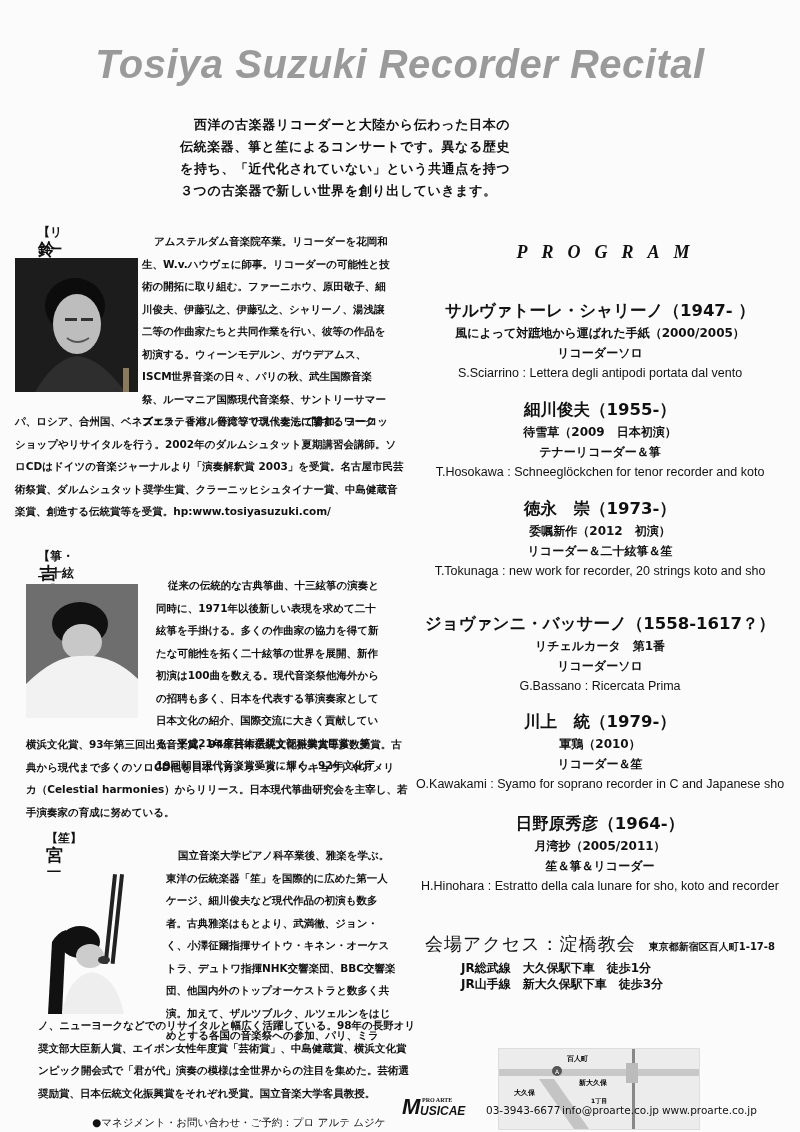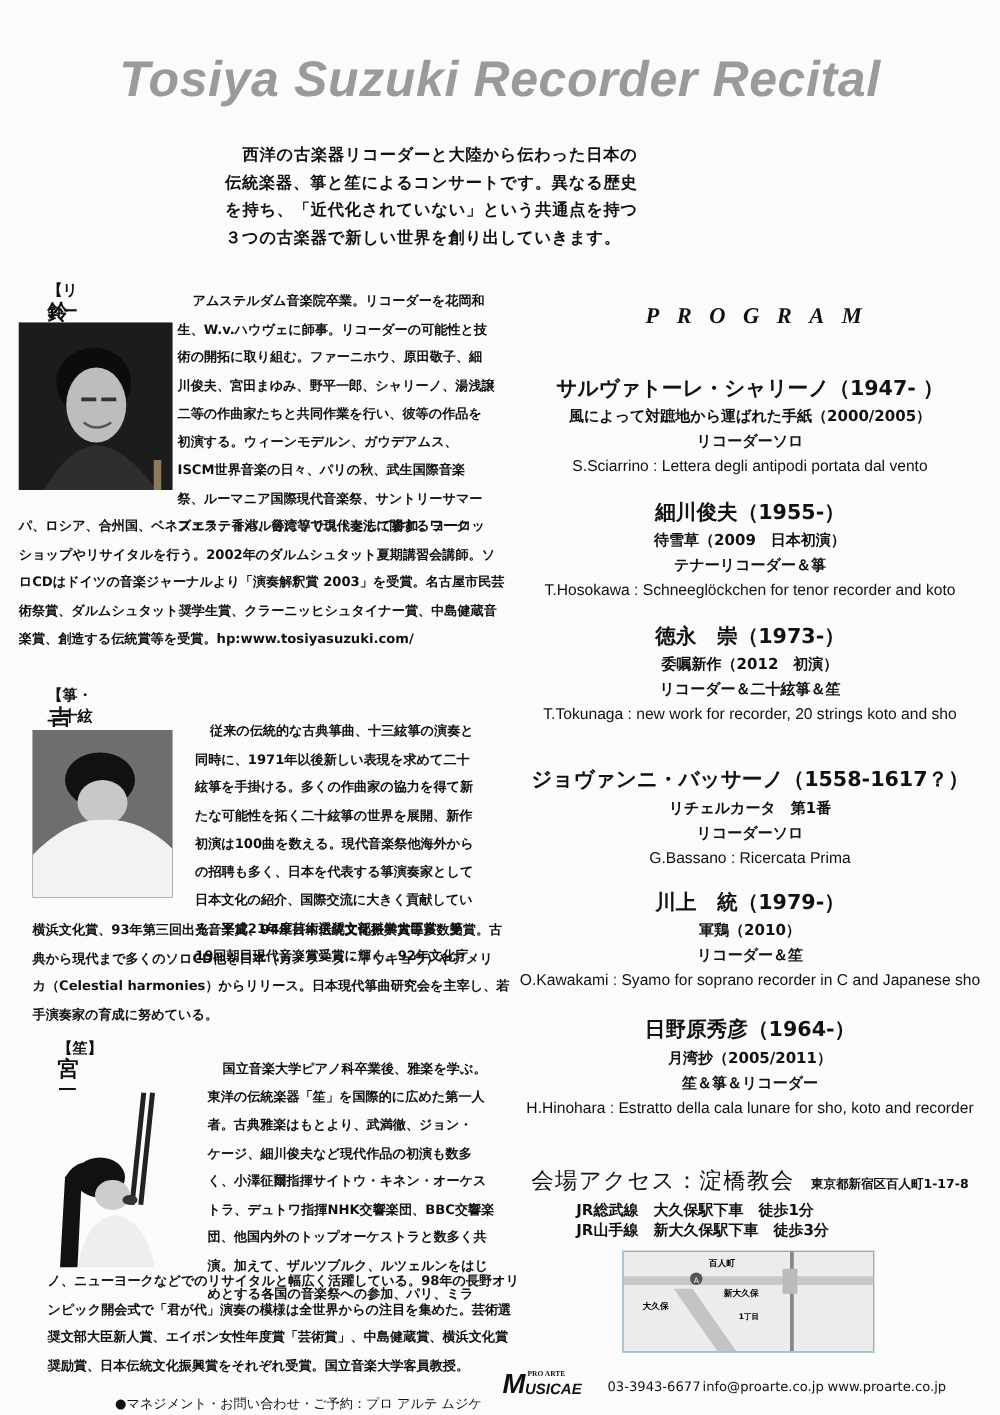--- a/index.html
+++ b/index.html
@@ -36,21 +36,21 @@
   .work { left:400px; width:400px; text-align:center; }
   .work .composer { font-size:16.5px; font-weight:bold; line-height:24px; }
   .work .piece { font-size:12px; font-weight:bold; line-height:20px; }
   .work .instr { font-size:12px; font-weight:bold; line-height:20px; }
   .work .en { font-family:"Liberation Sans",sans-serif; font-size:12.5px; line-height:20px; white-space:nowrap; }
 
   .venue { left:425px; top:932px; white-space:nowrap; }
   .venue .vlabel { font-size:18px; font-weight:normal; letter-spacing:1px; }
   .venue .vaddr { font-size:10px; font-weight:bold; margin-left:8px; }
   .access { left:461px; top:960px; font-size:12px; font-weight:bold; line-height:16px; white-space:nowrap; }
-  .map { left:498px; top:1000px; width:200px; height:80px; background:#0369a1; border:1px solid #ddd; overflow:hidden;text-decoration:underline; }
+  .map { left:498px; top:1048px; width:200px; height:80px; background:#a16207; border:1px solid #ddd; overflow:hidden;text-decoration:underline; }
 
   .footer { top:1100px; left:0; width:800px; font-size:10.5px; white-space:nowrap; }
   .logo { font-family:"Liberation Sans",sans-serif; font-weight:bold; }
 </style>
 </head>
 <body>
 
 <div class="abs title">Tosiya Suzuki Recorder Recital</div>
 
 <div class="abs intro">
@@ -72,21 +72,21 @@
       <rect x="66" y="60" width="12" height="3" fill="#333"></rect>
       <path d="M52 80 Q62 88 74 80" stroke="#555" stroke-width="2" fill="none"></path>
       <path d="M20 134 Q40 100 62 98 Q86 100 110 134 Z" fill="#2e2e2e"></path>
       <rect x="108" y="110" width="6" height="24" fill="#8a7a5a"></rect>
     </svg>
   </div>
   <div class="abs bio-text" style="left:142px;top:230px;">
     <div style="padding-left:12px">アムステルダム音楽院卒業。リコーダーを花岡和</div>
     <div>生、W.v.ハウヴェに師事。リコーダーの可能性と技</div>
     <div>術の開拓に取り組む。ファーニホウ、原田敬子、細</div>
-    <div>川俊夫、宮田まゆみ、野平一郎、シャリーノ、湯浅譲</div>
+    <div>川俊夫、伊藤弘之、伊藤弘之、シャリーノ、湯浅譲</div>
     <div>二等の作曲家たちと共同作業を行い、彼等の作品を</div>
     <div>初演する。ウィーンモデルン、ガウデアムス、</div>
     <div>ISCM世界音楽の日々、パリの秋、武生国際音楽</div>
     <div>祭、ルーマニア国際現代音楽祭、サントリーサマー</div>
     <div>フェスティバル等にソリストとして参加。ヨーロッ</div>
   </div>
   <div class="abs bio-text" style="left:15px;top:410px;">
     <div>パ、ロシア、合州国、ベネズエラ、香港、台湾等で現代奏法に関するワーク</div>
     <div>ショップやリサイタルを行う。2002年のダルムシュタット夏期講習会講師。ソ</div>
     <div>ロCDはドイツの音楽ジャーナルより「演奏解釈賞 2003」を受賞。名古屋市民芸</div>
@@ -136,32 +136,32 @@
       <path d="M10 142 L14 70 Q20 60 28 58 L24 142 Z" fill="#111"></path>
       <ellipse cx="42" cy="70" rx="20" ry="16" fill="#111"></ellipse>
       <ellipse cx="52" cy="84" rx="14" ry="12" fill="#ccc"></ellipse>
       <ellipse cx="66" cy="88" rx="6" ry="4" fill="#333"></ellipse>
       <path d="M24 142 Q30 104 54 100 Q78 104 86 142 Z" fill="#eee"></path>
     </svg>
   </div>
   <div class="abs bio-text" style="left:166px;top:844px;">
     <div style="padding-left:12px">国立音楽大学ピアノ科卒業後、雅楽を学ぶ。</div>
     <div>東洋の伝統楽器「笙」を国際的に広めた第一人</div>
+    <div>ケージ、細川俊夫など現代作品の初演も数多</div>
     <div>者。古典雅楽はもとより、武満徹、ジョン・</div>
-    <div>ケージ、細川俊夫など現代作品の初演も数多</div>
     <div>く、小澤征爾指揮サイトウ・キネン・オーケス</div>
     <div>トラ、デュトワ指揮NHK交響楽団、BBC交響楽</div>
     <div>団、他国内外のトップオーケストラと数多く共</div>
     <div>演。加えて、ザルツブルク、ルツェルンをはじ</div>
     <div>めとする各国の音楽祭への参加、パリ、ミラ</div>
   </div>
   <div class="abs bio-text" style="left:38px;top:1014px;">
     <div>ノ、ニューヨークなどでのリサイタルと幅広く活躍している。98年の長野オリ</div>
+    <div>奨文部大臣新人賞、エイボン女性年度賞「芸術賞」、中島健蔵賞、横浜文化賞</div>
     <div>ンピック開会式で「君が代」演奏の模様は全世界からの注目を集めた。芸術選</div>
-    <div>奨文部大臣新人賞、エイボン女性年度賞「芸術賞」、中島健蔵賞、横浜文化賞</div>
     <div>奨励賞、日本伝統文化振興賞をそれぞれ受賞。国立音楽大学客員教授。</div>
   </div>
 </div>
 
 <div class="abs program-head">PROGRAM</div>
 
 <div class="abs work" style="top:299px;">
   <div class="composer">サルヴァトーレ・シャリーノ（1947- ）</div>
   <div class="piece">風によって対蹠地から運ばれた手紙（2000/2005）</div>
   <div class="instr">リコーダーソロ</div>

